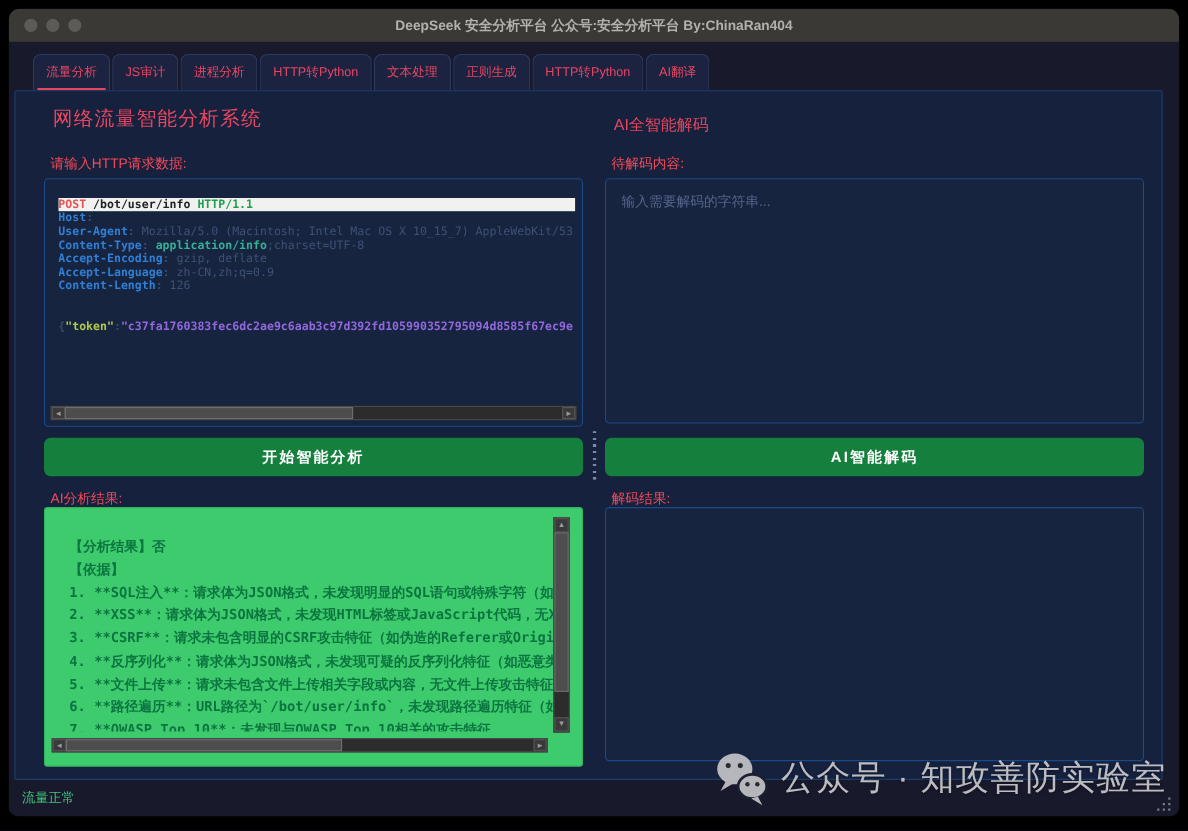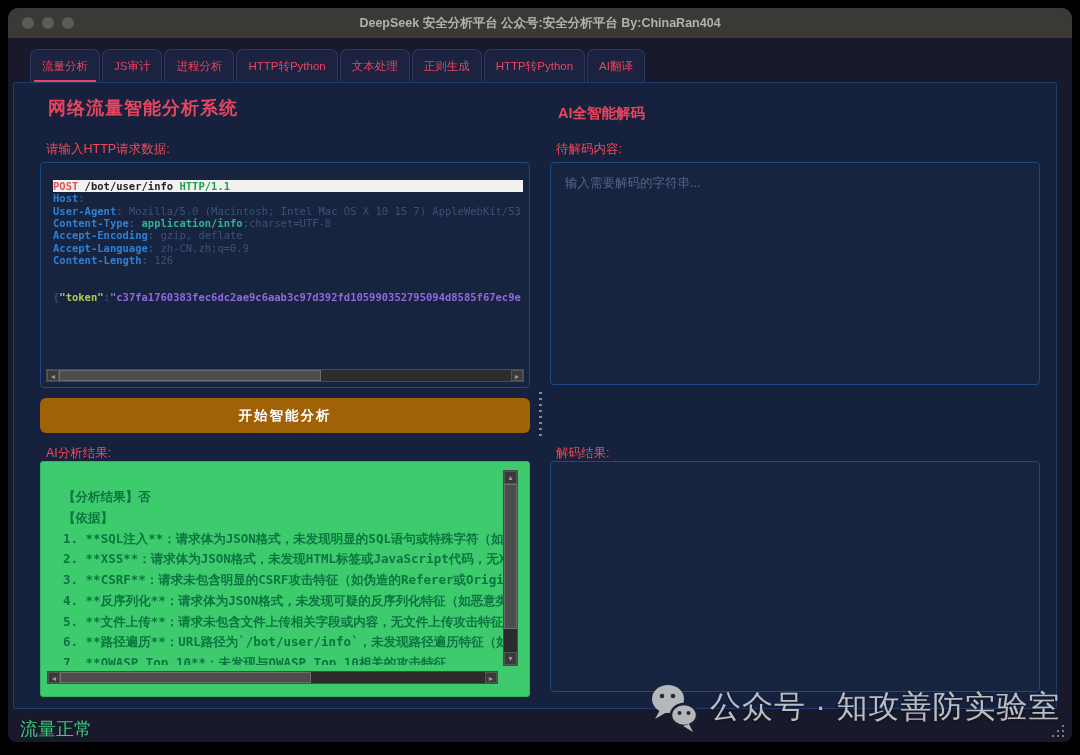--- a/index.html
+++ b/index.html
@@ -16,21 +16,21 @@
   
   .tabbar { position:absolute; left:22px; top:41px; display:flex; gap:2px; height:33px; }
   .tab { position:relative; padding:0 11px; height:33px; line-height:32px; font-size:11.5px;
     color:#e94560; background:#1b2340; border:1px solid #2c3960; border-bottom:none;
     border-radius:7px 7px 0 0; white-space:nowrap; cursor:default; }
   .tab.active::after { content:""; position:absolute; left:3px; right:3px; bottom:0;
     height:2px; background:#e94560; }
   
   .content { position:absolute; left:5px; top:74px; width:1044px; height:627px;
     background:#16213e; border:1px solid #1d3e6d; border-radius:2px; }
-  .ptitle { position:absolute; font-weight:bold; color:#e8465f; }
+  .ptitle { position:absolute; font-weight:normal; color:#e8465f; }
   .lp-title { left:40px; top:88px; font-size:18px; letter-spacing:1px; }
   .rp-title { left:550px; top:96px; font-size:14.5px; }
   .flabel { position:absolute; font-size:12.5px; color:#f24a58; }
   
   .box { position:absolute; background:#172440; border:1px solid #1b4a84; border-radius:4px; }
   .req-box { left:32px; top:154px; width:490px; height:226px; }
   .code { position:absolute; left:12px; right:6px; top:17px; bottom:24px; overflow:hidden;
     font-family:"DejaVu Sans Mono", monospace; font-size:10.5px; font-weight:bold; }
   .cl { height:12.35px; line-height:12.35px; white-space:pre; overflow:hidden; }
   .cl.hl { background:#f1f1ef; }
@@ -42,21 +42,21 @@
   .sb .arrow { position:absolute; background:#3a3a3a; color:#9a9a9a; font-size:7px;
     text-align:center; border:1px solid #555; }
   .sb .thumb { position:absolute; background:#4d4d4d; border:1px solid #6e6e6e; }
   .hsb { height:13px; } .hsb .arrow { width:12px; top:0; bottom:0; line-height:11px; }
   .hsb .a-l{left:0;} .hsb .a-r{right:0;}
   .hsb .thumb { top:0; bottom:0; }
   .vsb { width:15px; } .vsb .arrow { height:13px; left:0; right:0; line-height:12px; }
   .vsb .a-u{top:0;} .vsb .a-d{bottom:0;}
   .vsb .thumb { left:0; right:0; }
   
-  .abtn { position:absolute; width:490px; height:35px; background:#a16207; border:none;
+  .abtn { position:absolute; width:490px; height:35px; background:#15803d; border:none;
     border-radius:6px; color:#ffffff; font-size:13.5px; font-weight:bold;
     font-family:"Liberation Sans", sans-serif; letter-spacing:2px; cursor:pointer; }
   
   .green-box { position:absolute; left:32px; top:453px; width:490px; height:236px;
     background:#3ecb6e; border:1px solid #32b35e; border-radius:3px; }
   .green-text { position:absolute; left:22px; top:25px; width:440px; height:178px;
     overflow:hidden; font-family:"DejaVu Sans Mono", monospace; font-size:12.5px;
     font-weight:bold; color:#0b7540; }
   .rl { height:20.75px; line-height:20.75px; white-space:pre; overflow:hidden; }
   
@@ -64,21 +64,21 @@
   .decode-box textarea { width:100%; height:100%; background:transparent; border:none;
     resize:none; outline:none; padding:12px 14px; color:#aab3cc; font-size:12.5px;
     font-family:"Liberation Sans", sans-serif; }
   .decode-box textarea::placeholder { color:#55658a; }
   .res-box { left:542px; top:453px; width:490px; height:231px; }
   
   .sash { position:absolute; left:531px; top:384px; width:3px; height:44px;
     background:repeating-linear-gradient(to bottom,#8089a3 0 2px,transparent 2px 6px); }
   
   .statusbar { position:absolute; left:0; bottom:0; width:100%; height:33px; }
-  .status-text { position:absolute; left:12px; top:8px; font-size:18px; color:#3fc87d; }
+  .status-text { position:absolute; left:12px; top:8px; font-size:12px; color:#3fc87d; }
   
   .watermark { position:absolute; left:648px; top:680px; display:flex; align-items:center;
     gap:10px; z-index:50; opacity:0.92; }
   .watermark .wm-text { font-size:31px; color:#c9cacd; letter-spacing:1px;
     text-shadow:0 1px 3px rgba(0,0,0,.45); white-space:nowrap;text-align:center; }
   .grip { position:absolute; left:1050px; top:723px; width:16px; height:16px; z-index:60; }
   .grip i { position:absolute; width:2px; height:2px; background:#7c7c84; }
 </style>
 </head>
 <body>
@@ -160,20 +160,21 @@
 
   <div class="sash"></div>
 
   <div class="ptitle rp-title">AI全智能解码</div>
   <div class="flabel" style="left:548px; top:133px;">待解码内容:</div>
 
   <div class="box decode-box">
     <textarea placeholder="输入需要解码的字符串..." style=""></textarea>
   </div>
 
+  <button class="abtn" style="left:542px; top:390px;">AI智能解码</button>
 
   <div class="flabel" style="left:548px; top:437px;text-align:center;">解码结果:</div>
 
   <div class="box res-box">
     <span></span>
   </div>
 
   <div class="statusbar">
     <span class="status-text">流量正常</span>
   </div>

